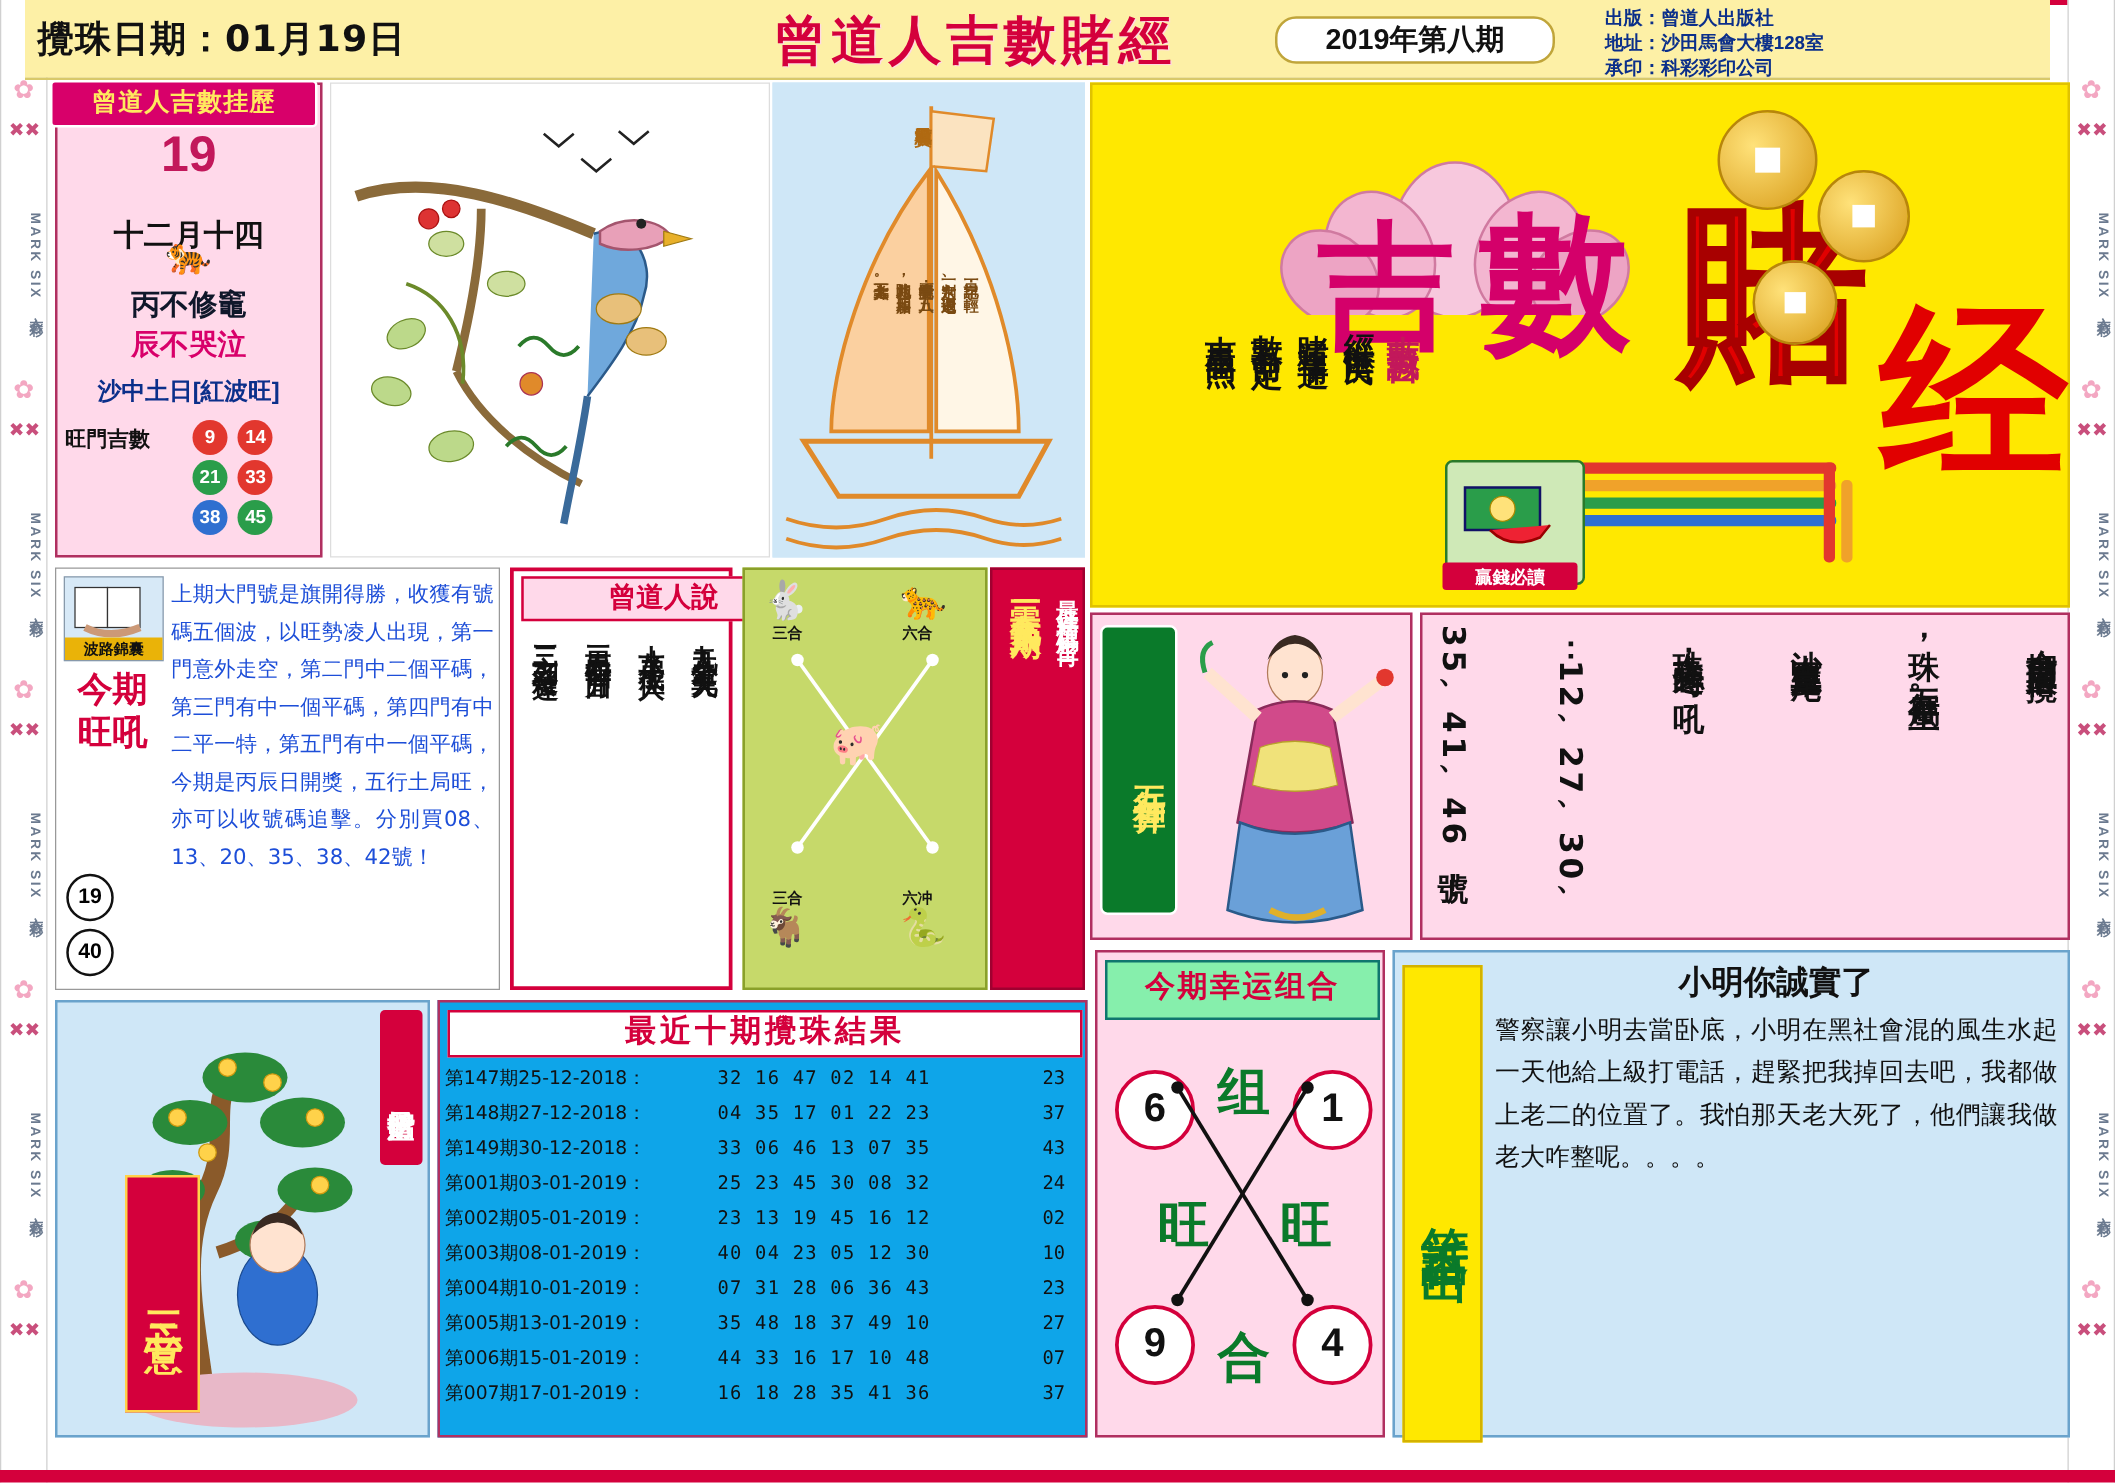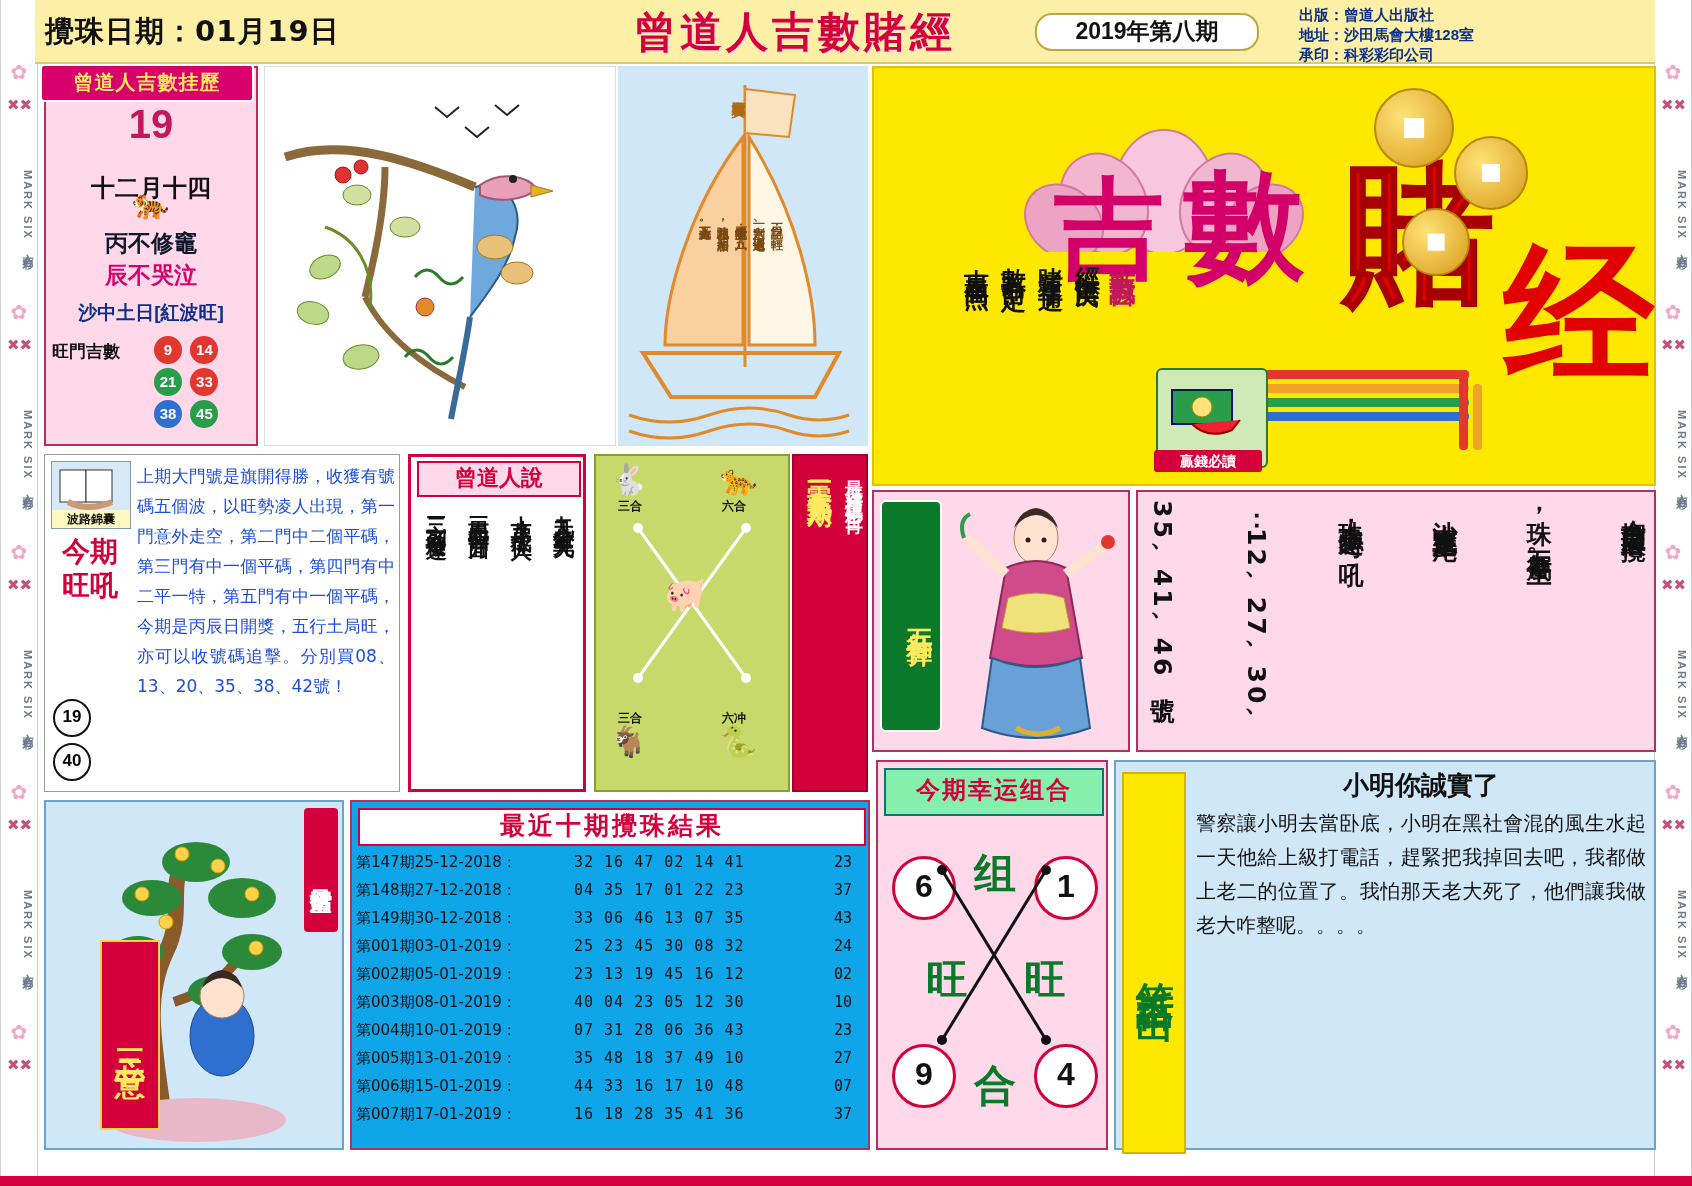--- a/index.html
+++ b/index.html
@@ -16,21 +16,21 @@
   .side{position:absolute;top:0;width:36px;height:1186px;background:#ffffff;
         border-left:1px solid #d0d0d0;border-right:1px solid #d0d0d0;overflow:hidden;}
   .side.left{left:0;}
   .side.right{right:0;}
   .side .vtext{position:absolute;left:2px;width:32px;text-align:center;
       writing-mode:vertical-rl;font-size:11px;letter-spacing:2px;color:#6b7a8f;font-weight:bold;}
   .side .flower{position:absolute;left:6px;width:24px;height:24px;color:#f3a7c2;font-size:20px;line-height:24px;text-align:center;}
   .side .xx{position:absolute;left:6px;width:24px;height:18px;color:#c94f7c;font-size:15px;line-height:18px;text-align:center;font-weight:bold;}
 
   
-  .header{position:absolute;left:35px;top:0;width:1620px;height:62px;
+  .header{position:absolute;left:20px;top:0;width:1620px;height:62px;
      background:linear-gradient(90deg,#fdf0a6 0%,#fdf0a6 55%,#fdf0a6 100%);
      border-bottom:2px solid #d8c96a;}
   .hdr-date{position:absolute;left:10px;top:12px;font-size:29px;font-weight:bold;color:#111;
       font-family:"DejaVu Sans","Liberation Sans",sans-serif;letter-spacing:1px;}
   .hdr-title{position:absolute;left:500px;top:4px;width:520px;text-align:center;
       font-size:42px;font-weight:bold;color:#d4003c;letter-spacing:4px;
       font-family:"DejaVu Sans","Liberation Sans",sans-serif;
       text-shadow:1px 1px 0 #ffd9e3;}
   .hdr-issue{position:absolute;left:1000px;top:13px;width:220px;height:34px;
       background:#fff;border:2px solid #c0a53a;border-radius:17px;text-align:center;
@@ -81,29 +81,29 @@
   .coin .sq{position:absolute;left:50%;top:50%;width:26%;height:26%;transform:translate(-50%,-50%);background:#fff;}
   .winbox{position:absolute;left:282px;top:300px;width:108px;height:96px;background:#cfe9b7;border:2px solid #2a7a2a;border-radius:6px;}
   .winbox .lbl{position:absolute;left:-4px;bottom:-6px;width:108px;height:22px;background:#d4003c;color:#fff;
      font-size:14px;font-weight:bold;text-align:center;line-height:22px;border-radius:3px;}
   .rainbow{position:absolute;left:295px;top:262px;width:420px;height:150px;}
   .rb{position:absolute;height:9px;border-radius:4px;}
 
   
   .says{left:408px;top:454px;width:178px;height:338px;background:#fff;border:3px solid #d4003c;}
   .says-title{position:absolute;left:6px;top:4px;width:160px;height:32px;background:#ffd9ea;border:2px solid #d4003c;
-     color:#d4003c;font-size:22px;font-weight:bold;text-align:center;line-height:30px;}
+     color:#d4003c;font-size:22px;font-weight:bold;text-align:center;line-height:30px;padding-left:32px;}
   .says-body{position:absolute;left:4px;top:42px;width:170px;height:288px;display:flex;flex-direction:row-reverse;justify-content:space-around;}
   .says-col{writing-mode:vertical-rl;font-size:21px;font-weight:bold;color:#111;letter-spacing:4px;
      font-family:"DejaVu Sans","Liberation Sans",sans-serif;}
 
   
   .ltext{left:44px;top:454px;width:356px;height:338px;background:#fff;border:1px solid #999;}
   .ltext .icon{position:absolute;left:6px;top:6px;width:78px;height:66px;background:#d7e9f7;border:1px solid #89a;}
-  .ltext .icon .cap{position:absolute;left:0;bottom:0;width:100%;height:18px;background:#fef9c3;color:#111;font-size:12px;
+  .ltext .icon .cap{position:absolute;left:0;bottom:0;width:100%;height:18px;background:#eab308;color:#111;font-size:12px;
      text-align:center;line-height:18px;font-weight:bold;}
   .ltext .wang{position:absolute;left:6px;top:80px;width:78px;font-size:28px;font-weight:bold;color:#d4003c;line-height:34px;text-align:center;}
   .ltext .para{position:absolute;left:92px;top:6px;width:258px;font-size:17px;line-height:30px;color:#1d4ed8;text-align:justify;
      font-family:"DejaVu Sans","Liberation Sans",sans-serif;}
   .ltext .circ{position:absolute;width:34px;height:34px;border-radius:50%;border:2px solid #111;
      text-align:center;line-height:32px;font-size:17px;font-weight:bold;background:#fff;}
 
   
   .zodiac{left:594px;top:454px;width:196px;height:338px;background:#c6d96a;border:2px solid #8aa02a;}
   .zlabel{position:absolute;font-size:12px;font-weight:bold;color:#111;}

